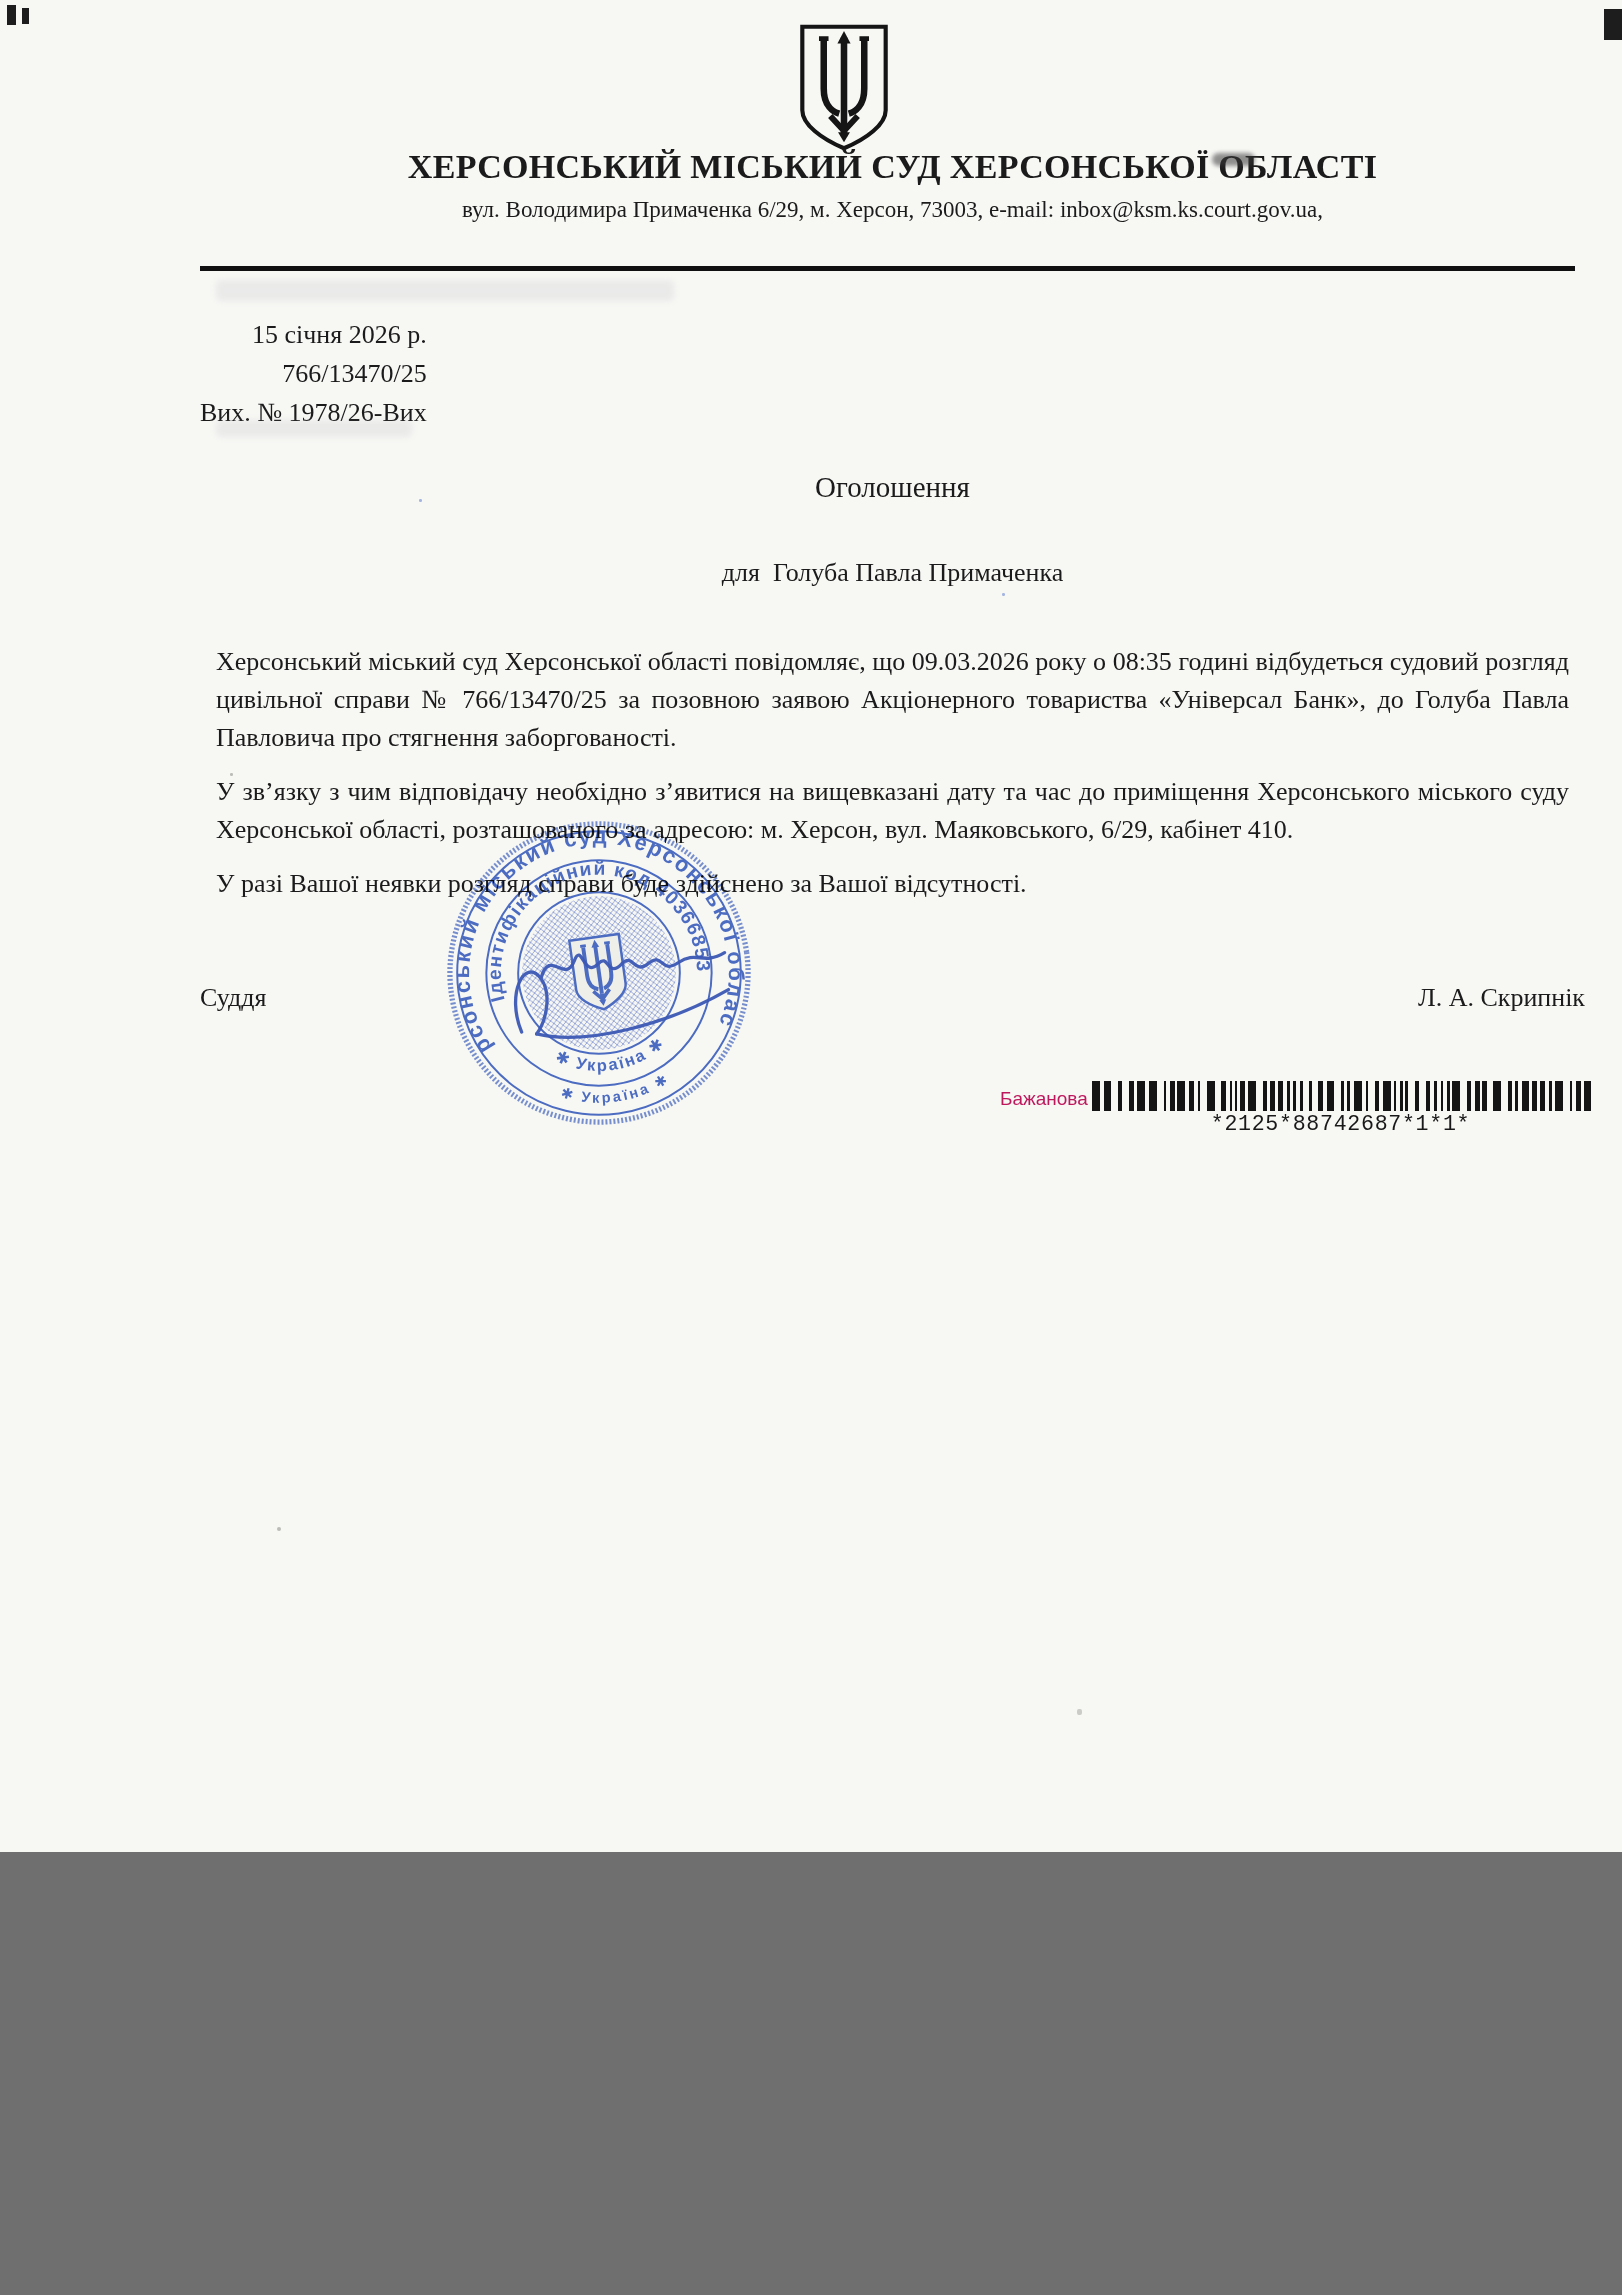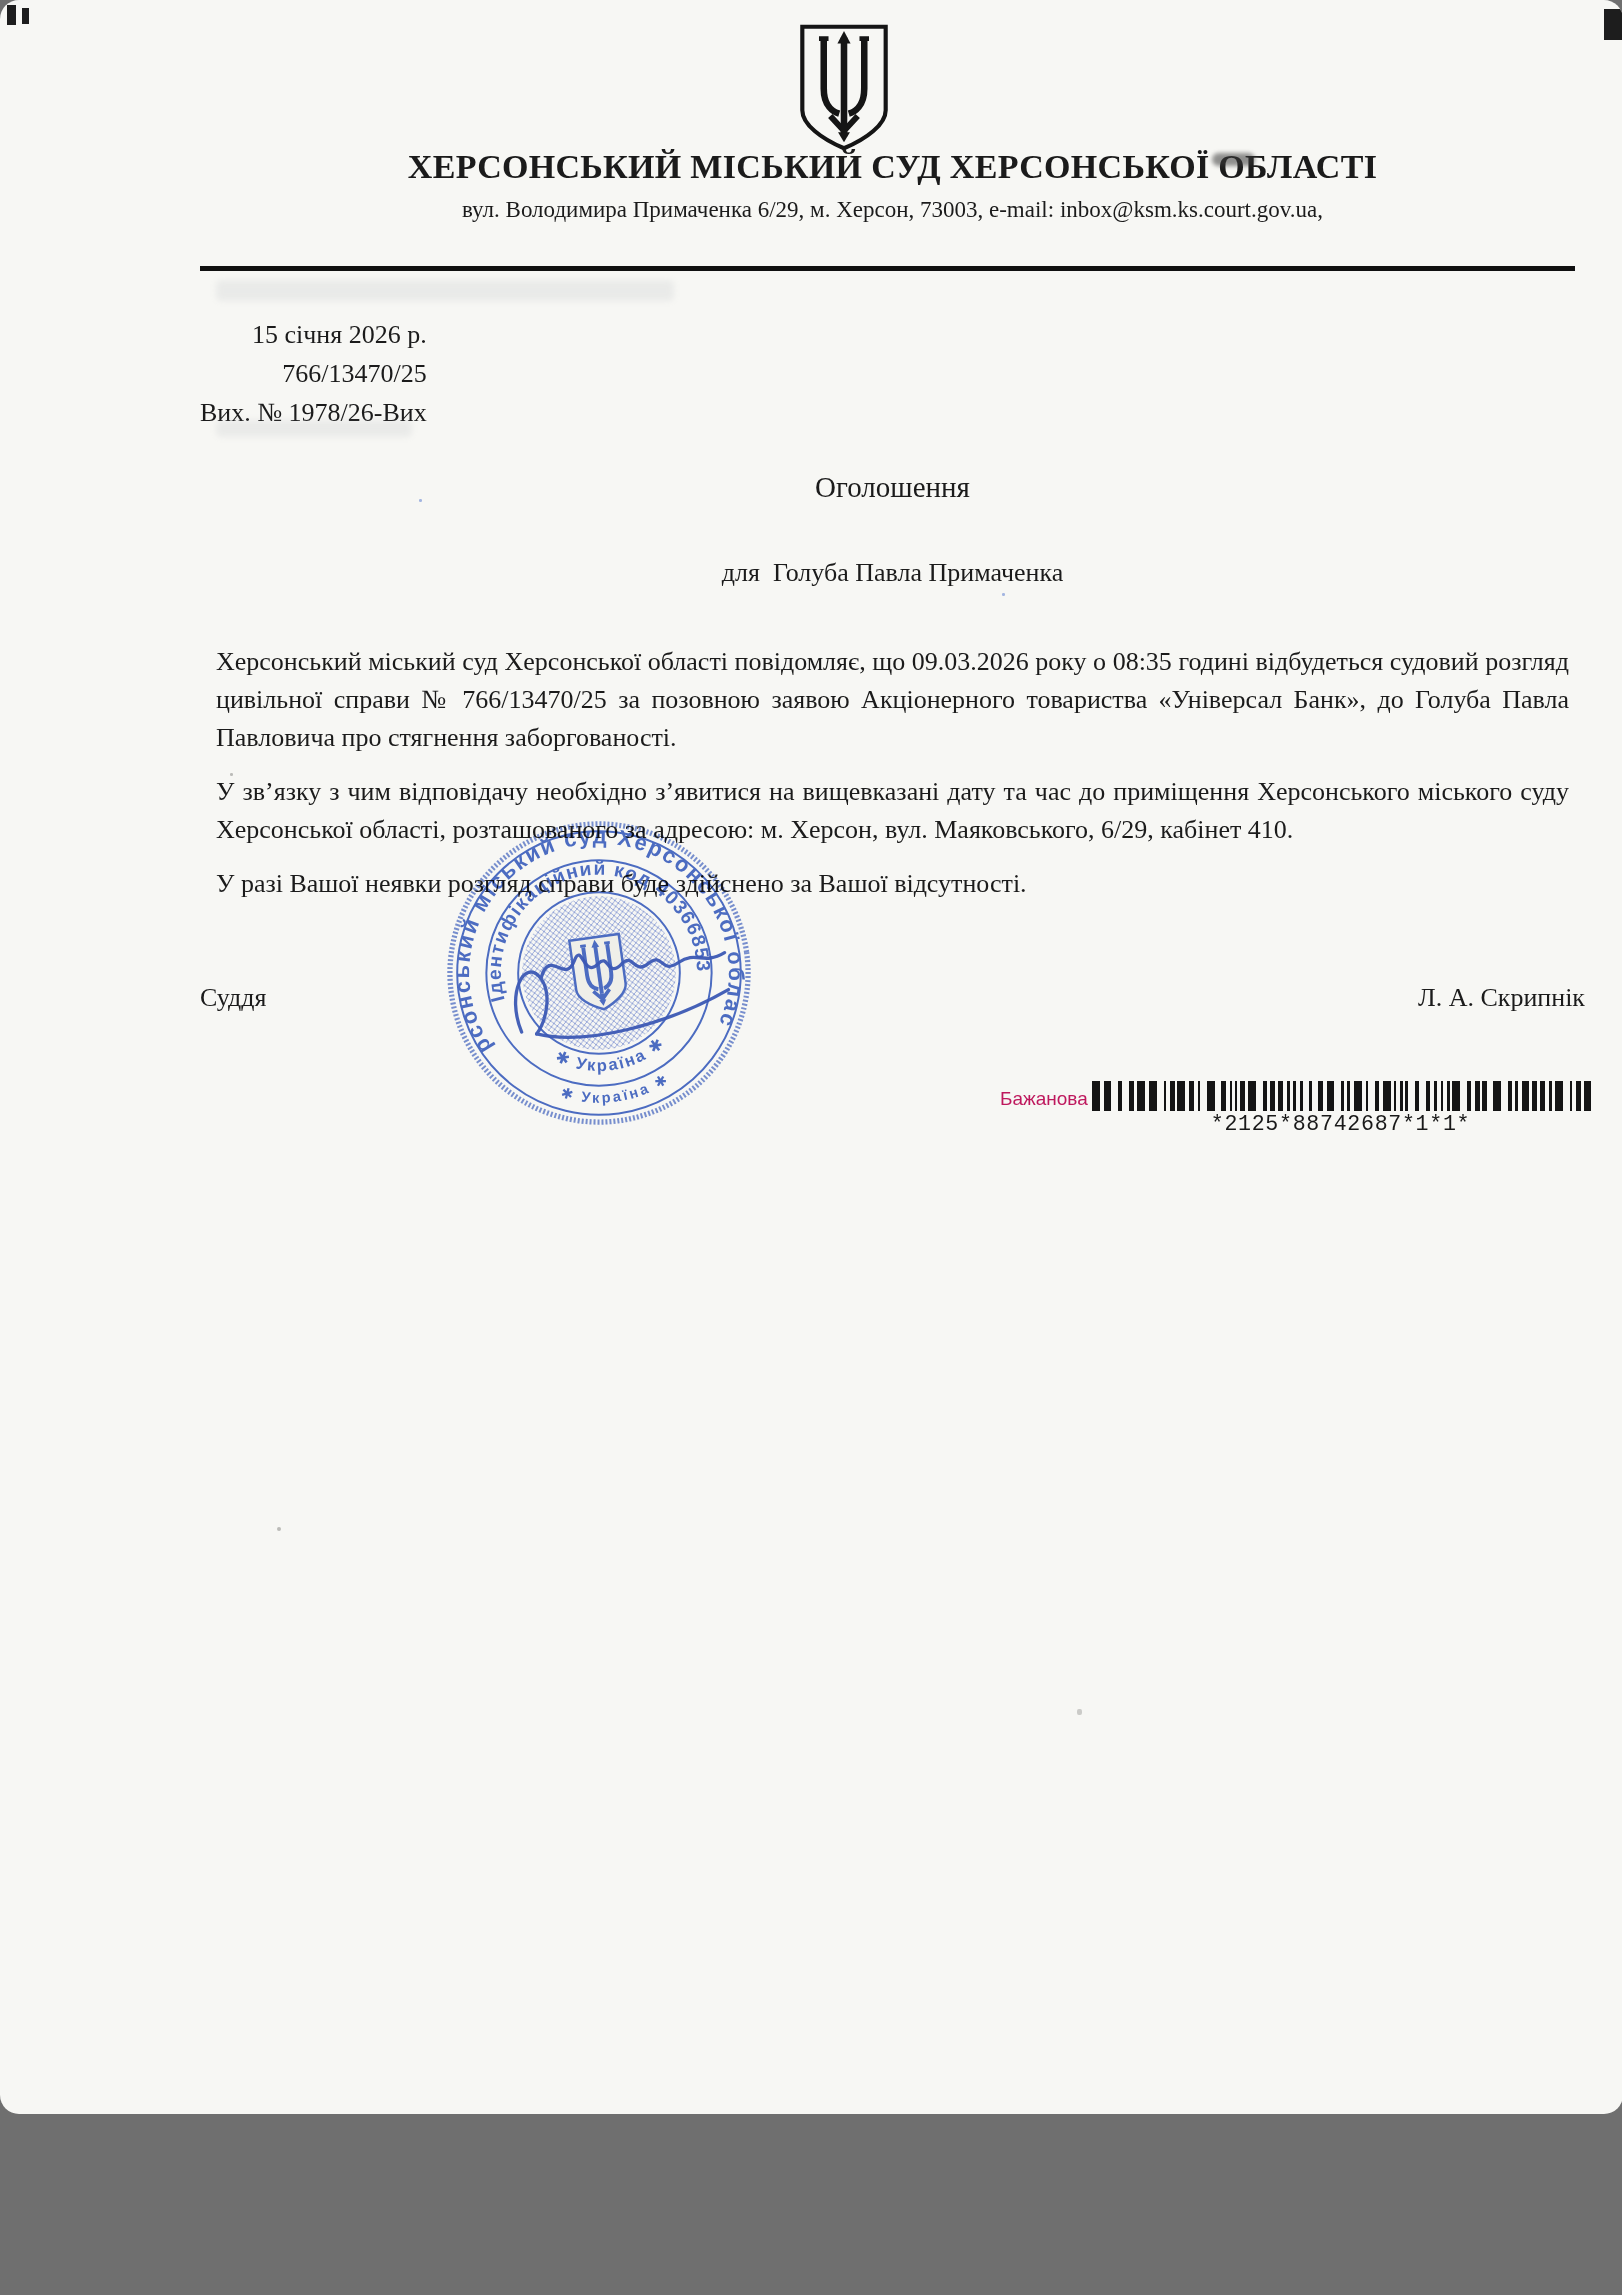--- a/index.html
+++ b/index.html
@@ -1,18 +1,18 @@
 <!DOCTYPE html>
 <html style="font-size:10.5px"><head>
 <meta charset="utf-8">
 <style>
   html,body{margin:0;padding:0;background:#6f6f6f;}
   .page{
-    position:relative;width:1623px;height:2114px;background:#f7f7f4;
-    font-family:"Liberation Serif",serif;color:#1b1b1b;overflow:hidden;border-radius:19px;
+    position:relative;width:1623px;height:1852px;background:#f7f7f4;
+    font-family:"Liberation Serif",serif;color:#1b1b1b;overflow:hidden;
   }
   .abs{position:absolute;}
   .center-col{position:absolute;left:200px;width:1385px;text-align:center;}
 
   .emblem{left:796px;top:22px;width:96px;height:131px;}
   .court-name{top:148px;font-size:34px;font-weight:bold;letter-spacing:0.3px;}
   .addr1{top:197px;font-size:23px;}
   .addr2{top:230px;font-size:23px;}
   .rule{left:200px;top:266px;width:1375px;height:4.6px;background:#101010;}
 

